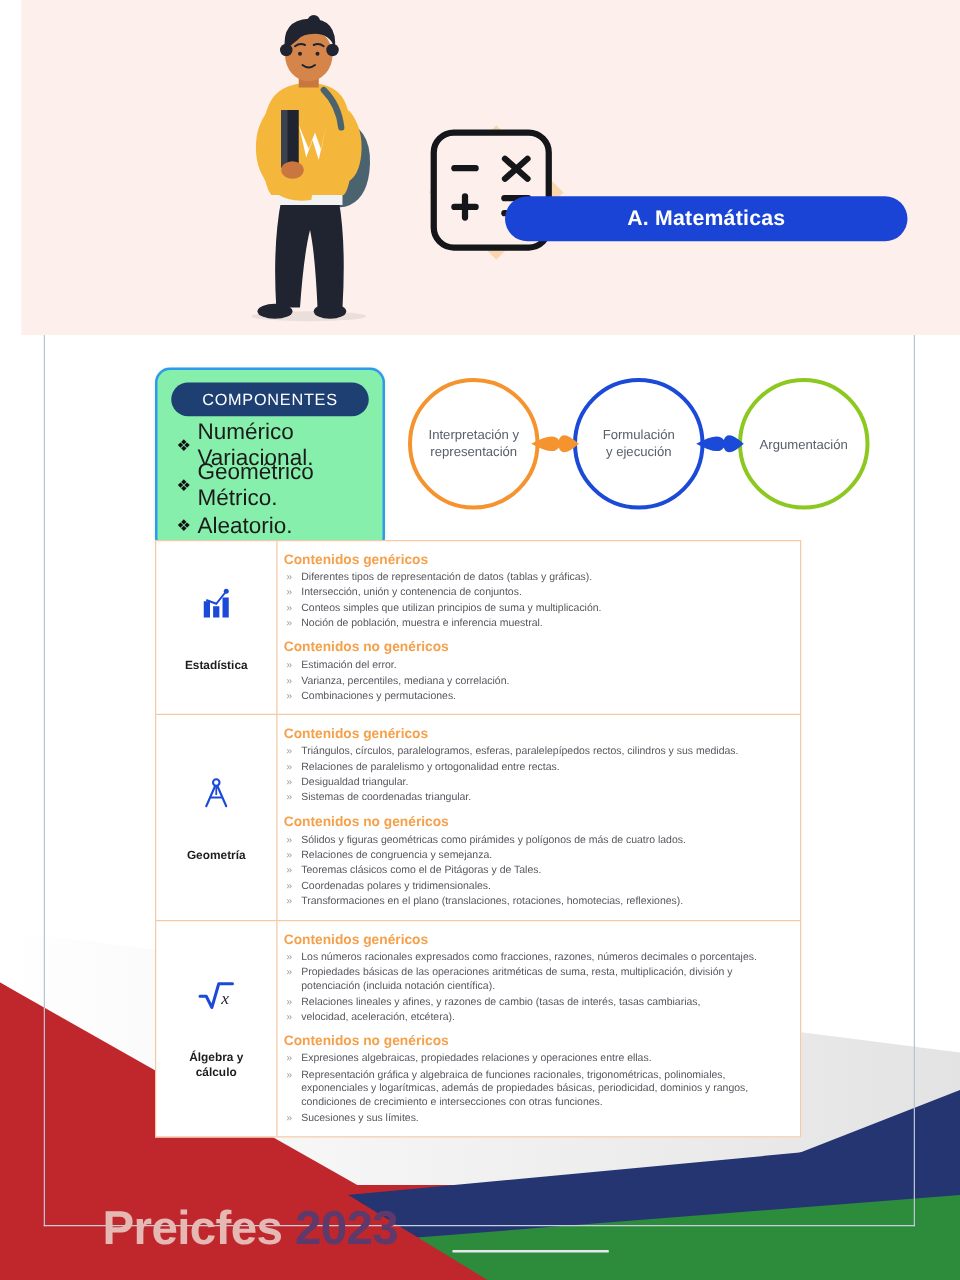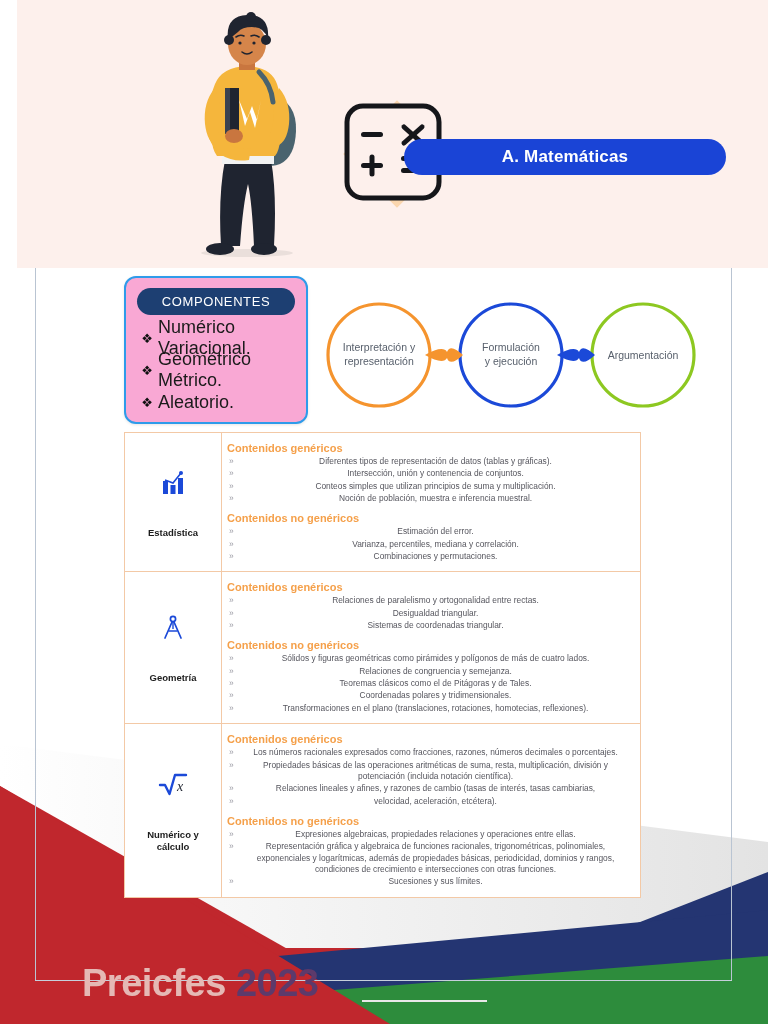--- a/index.html
+++ b/index.html
@@ -22,32 +22,32 @@
 
   
   .header{
     position:absolute;left:17px;top:0;width:751px;height:268px;
     background:#fdf0ec;z-index:1;
   }
   .header-illu{position:absolute;left:150px;top:10px;width:160px;height:250px;}
   .math-icon{position:absolute;left:322px;top:100px;width:114px;height:112px;}
 
   .title-pill{
-    position:absolute;left:404px;top:139px;width:322px;height:36px;
+    position:absolute;left:404px;top:157px;width:322px;height:36px;
     background:#1a44d6;border-radius:18px;z-index:4;
     display:flex;align-items:center;justify-content:center;
   }
   .title-pill span{
     color:#ffffff;font-size:17px;font-weight:bold;letter-spacing:.2px;
   }
 
   
   .componentes{
-    position:absolute;left:124px;top:276px;width:180px;height:144px;
-    background:#f9a8d4;border:2px solid #2e9bea;border-radius:12px;z-index:5;
+    position:absolute;left:124px;top:294px;width:180px;height:144px;
+    background:#86efac;border:2px solid #2e9bea;border-radius:12px;z-index:5;
     box-shadow:0 1px 3px rgba(0,0,0,.10);
   }
   .comp-pill{
     position:absolute;left:11px;top:10px;width:158px;height:27px;
     background:#1d3f72;border-radius:14px;
     display:flex;align-items:center;justify-content:center;
   }
   .comp-pill span{color:#ffffff;font-size:13px;letter-spacing:.6px;}
   .comp-list{position:absolute;left:10px;top:44px;width:165px;}
   .comp-item{display:flex;align-items:center;height:32px;}
@@ -73,21 +73,21 @@
   }
   .cell-icon .glyph{height:34px;display:flex;align-items:center;justify-content:center;}
   .cell-icon .name{
     margin-top:7px;font-size:9.5px;color:#1d1d1d;font-weight:bold;text-align:center;line-height:1.25;
   }
   .cell-body{flex:1;padding:7px 10px 8px 5px;box-sizing:border-box;}
   .sec-title{
     color:#f5a04a;font-size:11px;font-weight:bold;margin:2px 0 2px 0;
   }
   .sec-title.second{margin-top:8px;}
-  ul.blist{list-style:none;margin:0;padding:0;text-align:center;}
+  ul.blist{list-style:none;margin:0;padding:0;}
   ul.blist li{
     position:relative;padding-left:14px;font-size:8.4px;line-height:1.35;
     color:#56565e;margin-bottom:1px;
   }
   ul.blist li:before{
     content:"\00BB";position:absolute;left:2px;top:0;color:#9b9bA4;font-size:8.4px;
   }
 
   
   .footer-title{
@@ -266,20 +266,21 @@
             <path d="M14 7 L21 23" stroke="#1b49d8" stroke-width="1.7" fill="none" stroke-linecap="round"></path>
             <path d="M8.5 16 H17.5" stroke="#1b49d8" stroke-width="1.5" fill="none"></path>
             <path d="M13 7 V14" stroke="#1b49d8" stroke-width="1.4" fill="none"></path>
           </svg>
         </span>
         <span class="name">Geometría</span>
       </div>
       <div class="cell-body">
         <div class="sec-title">Contenidos genéricos</div>
         <ul class="blist">
+          <li>Triángulos, círculos, paralelogramos, esferas, paralelepípedos rectos, cilindros y sus medidas.</li>
           <li>Relaciones de paralelismo y ortogonalidad entre rectas.</li>
           <li>Desigualdad triangular.</li>
           <li>Sistemas de coordenadas triangular.</li>
         </ul>
         <div class="sec-title second">Contenidos no genéricos</div>
         <ul class="blist">
           <li>Sólidos y figuras geométricas como pirámides y polígonos de más de cuatro lados.</li>
           <li>Relaciones de congruencia y semejanza.</li>
           <li>Teoremas clásicos como el de Pitágoras y de Tales.</li>
           <li>Coordenadas polares y tridimensionales.</li>
@@ -290,21 +291,21 @@
 
     <div class="row">
       <div class="cell-icon">
         <span class="glyph">
           <svg width="30" height="26" viewBox="0 0 30 26">
             <path d="M2 13 L7 13 L11.5 22 L17 3 L28 3" stroke="#1b49d8" stroke-width="2.4" fill="none" stroke-linecap="round" stroke-linejoin="round"></path>
             <text x="19" y="19" font-family="Liberation Serif, serif" font-size="14" font-style="italic" fill="#1f2430">x</text>
           </svg>
         </span>
         <span class="name">
-          <span>Numérico y</span><br>
+          <span>Álgebra y</span><br>
           <span>cálculo</span>
         </span>
       </div>
       <div class="cell-body">
         <div class="sec-title">Contenidos genéricos</div>
         <ul class="blist">
           <li>Los números racionales expresados como fracciones, razones, números decimales o porcentajes.</li>
           <li>Propiedades básicas de las operaciones aritméticas de suma, resta, multiplicación, división y potenciación (incluida notación científica).</li>
           <li>Relaciones lineales y afines, y razones de cambio (tasas de interés, tasas cambiarias,</li>
           <li>velocidad, aceleración, etcétera).</li>

